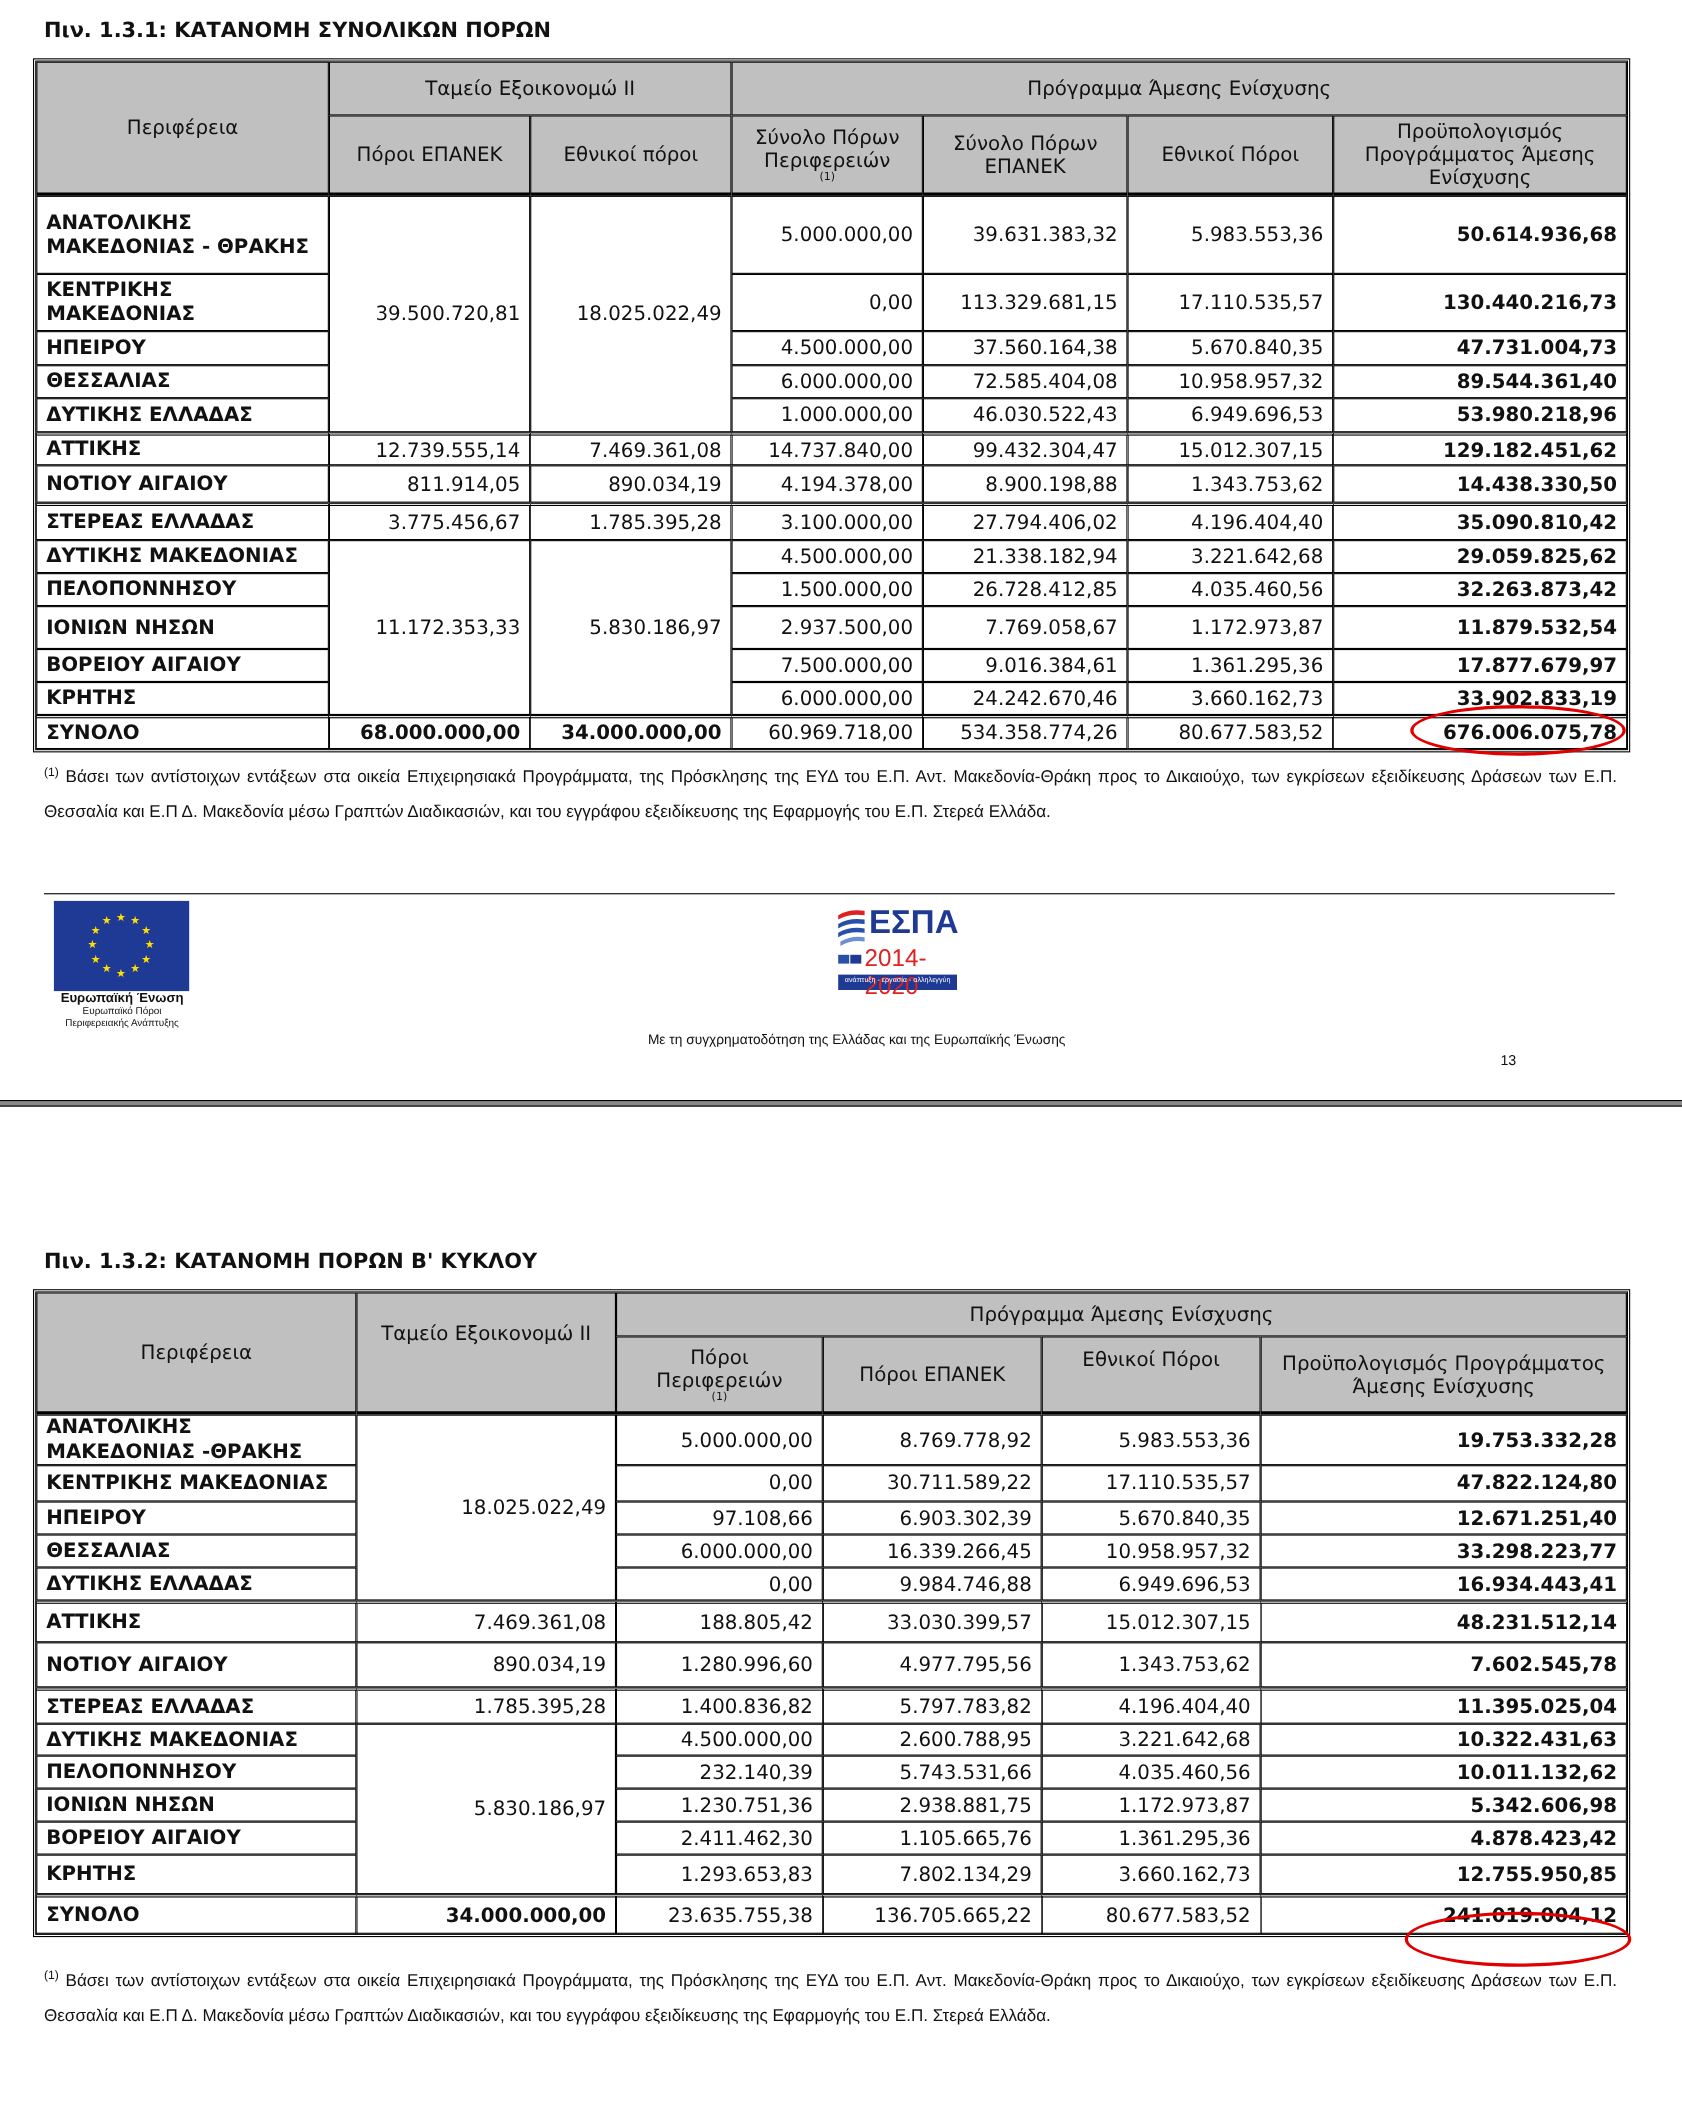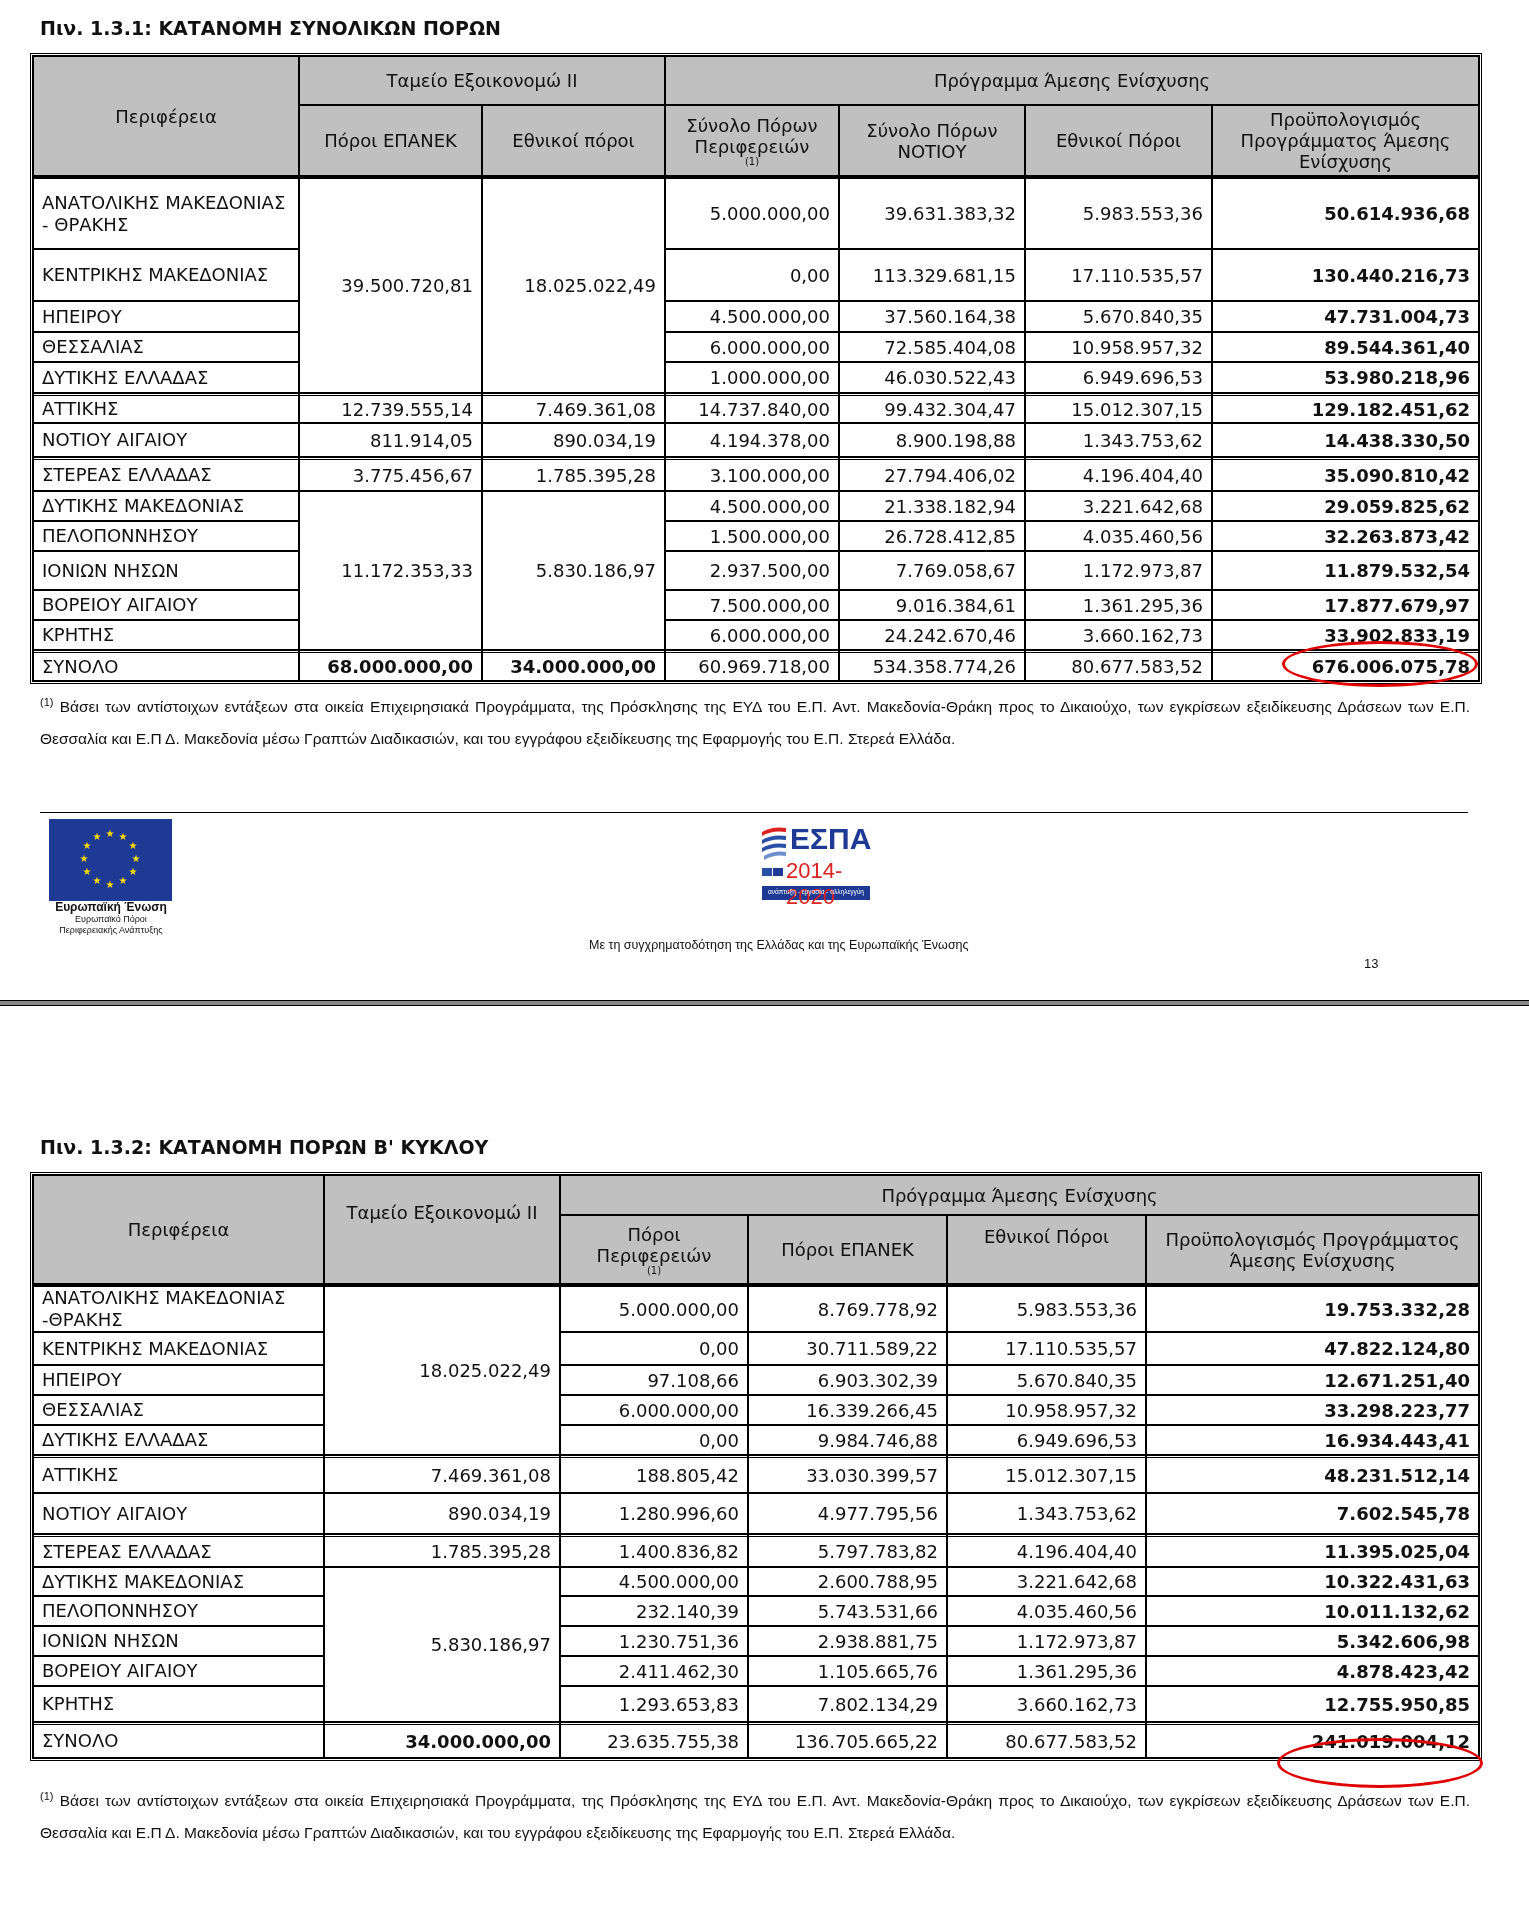--- a/index.html
+++ b/index.html
@@ -2,21 +2,21 @@
 <html><head>
 <meta charset="utf-8">
 <style>
   html,body{margin:0;padding:0;background:#fff;}
   body{width:1529px;height:1911px;position:relative;overflow:hidden;font-family:"DejaVu Sans",sans-serif;color:#111;}
   .title{position:absolute;left:40px;font-weight:bold;font-size:19px;letter-spacing:0;}
   table.t{position:absolute;border-collapse:separate;border-spacing:0;border:3px double #000;table-layout:fixed;}
   table.t td, table.t th{border:1px solid #000;padding:0 8px;font-size:18px;box-sizing:border-box;}
   table.t th{background:#c0c0c0;font-weight:normal;text-align:center;line-height:21px;font-size:18px;}
   table.t th.thick-b{border-bottom:3px solid #000;}
-  table.t td.name{font-weight:normal;text-align:left;line-height:22px;}
+  table.t td.name{font-weight:bold;text-align:left;line-height:22px;}
   table.t td.num{text-align:right;white-space:nowrap;}
   table.t td.merged{vertical-align:middle;}
   table.t td.bold{font-weight:bold;}
   table.t tr.grp td{border-top:3px double #000;}
   table.t tr.total td{border-top:3px double #000;}
   .sup{font-size:10px;display:block;line-height:10px;}
   .footnote{position:absolute;left:40px;width:1430px;font-size:15.5px;line-height:32px;text-align:justify;font-family:"Liberation Sans Narrow","Liberation Sans",sans-serif;}
   .footnote sup{font-size:11px;}
   .rule{position:absolute;left:40px;width:1428px;height:0;border-top:1.5px solid #000;}
   .eu-logo{position:absolute;left:49px;top:819px;width:123px;height:82px;background:#1f3a94;}
@@ -47,21 +47,21 @@
   <thead>
     <tr style="height:49px;">
       <th rowspan="2" class="thick-b">Περιφέρεια</th>
       <th colspan="2">Ταμείο Εξοικονομώ ΙΙ</th>
       <th colspan="4">Πρόγραμμα Άμεσης Ενίσχυσης</th>
     </tr>
     <tr style="height:73px;">
       <th class="thick-b">Πόροι ΕΠΑΝΕΚ</th>
       <th class="thick-b">Εθνικοί πόροι</th>
       <th class="thick-b"><span>Σύνολο Πόρων Περιφερειών</span><span class="sup">(1)</span></th>
-      <th class="thick-b">Σύνολο Πόρων ΝΟΤΙΟΥ</th>
+      <th class="thick-b">Σύνολο Πόρων ΕΠΑΝΕΚ</th>
       <th class="thick-b">Εθνικοί Πόροι</th>
       <th class="thick-b">Προϋπολογισμός Προγράμματος Άμεσης Ενίσχυσης</th>
     </tr>
   </thead>
   <tbody id="t1body">
       <tr style="height: 71px;">
         <td class="name">ΑΝΑΤΟΛΙΚΗΣ ΜΑΚΕΔΟΝΙΑΣ - ΘΡΑΚΗΣ</td>
         <td class="num merged" rowspan="5">39.500.720,81</td>
         <td class="num merged" rowspan="5">18.025.022,49</td>
         <td class="num">5.000.000,00</td>

